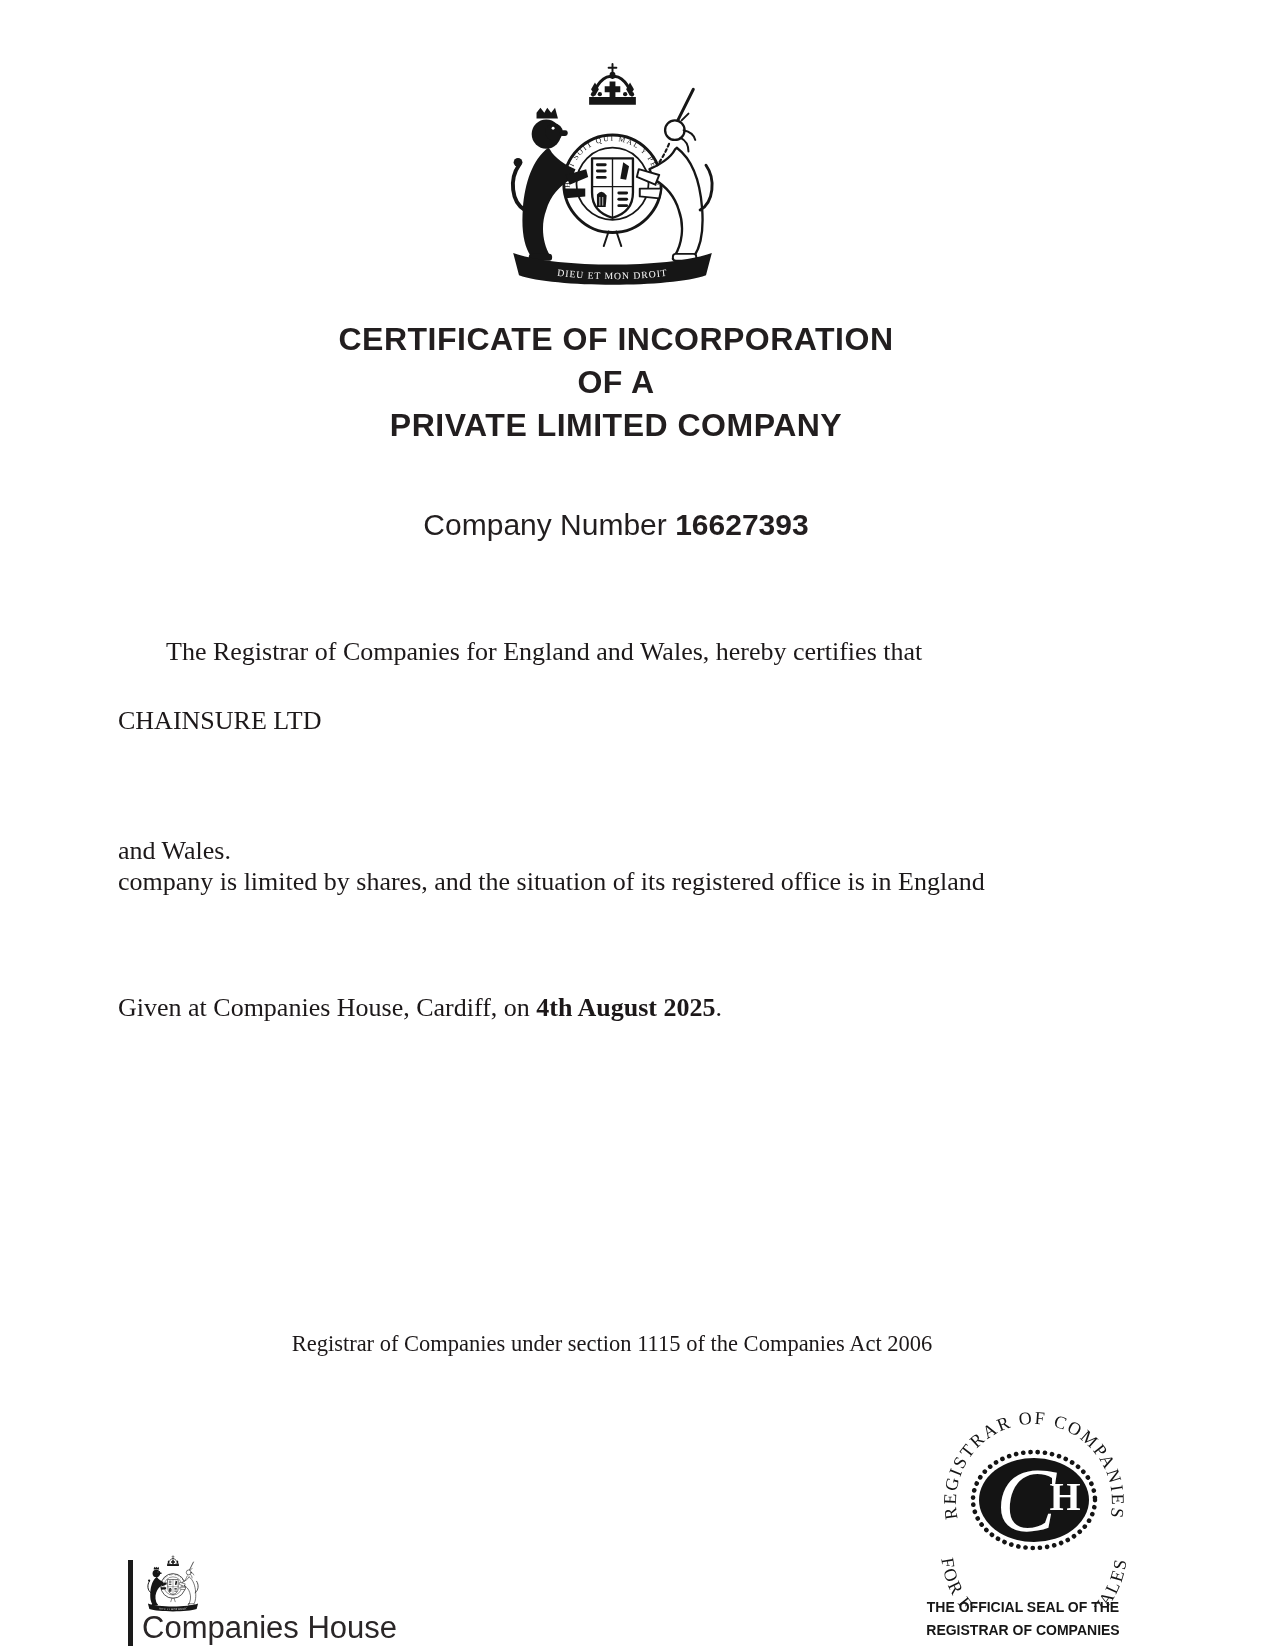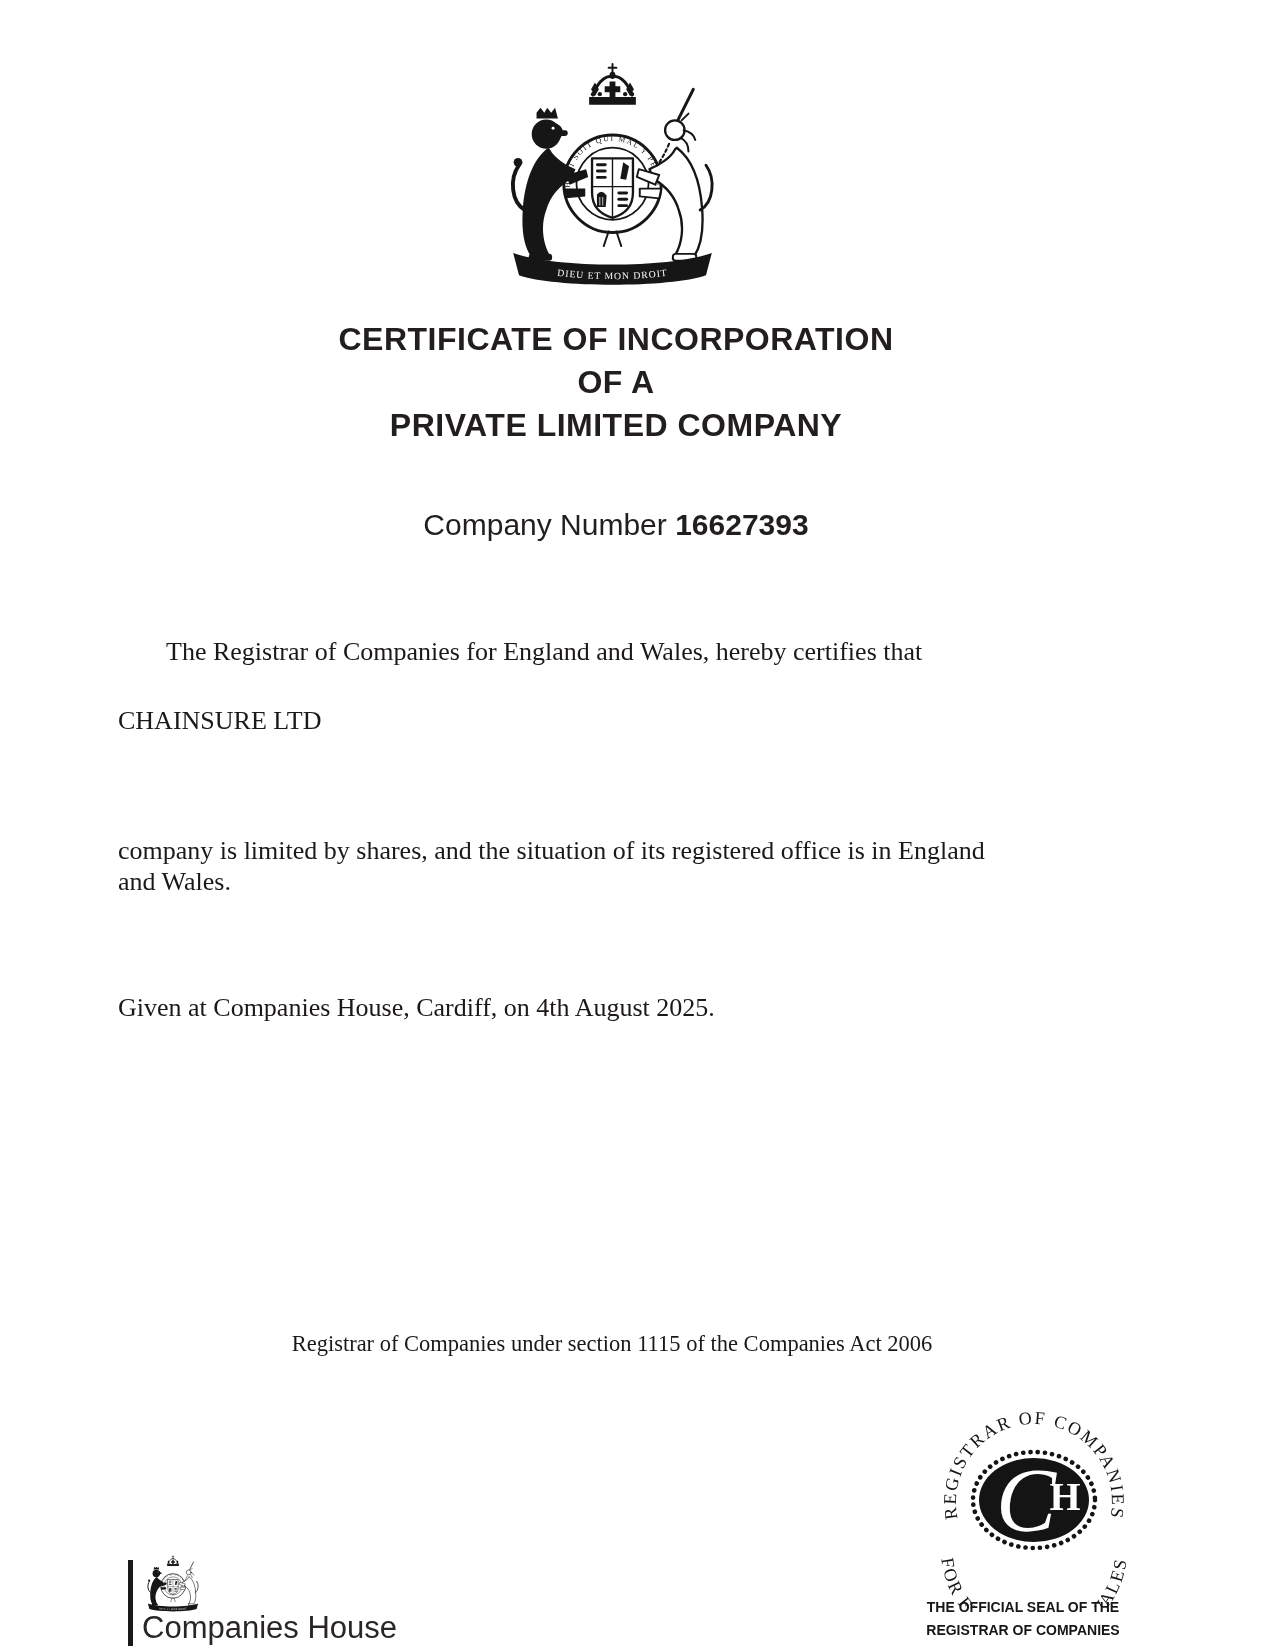--- a/index.html
+++ b/index.html
@@ -24,21 +24,21 @@
     font-family:Liberation Sans, sans-serif;
     font-size:30px;color:#221e1f;
   }
   .cn-value{font-weight:bold;}
 
   .serif26{font-size:26px;}
   .certifies{left:118px;top:637px;margin-left:48px;}
   .company-name{left:118px;top:706px;}
   .para{left:118px;top:835px;width:1000px;line-height:31px;}
   .given{left:118px;top:993px;}
-  .given .date{font-weight:normal;}
+  .given .date{font-weight:bold;}
 
   .footer-auth{
     left:0;top:1327px;width:1224px;text-align:center;
     font-size:22.5px;line-height:33px;color:#1c1819;
   }
 
   .arms-svg{left:485px;top:62px;width:255px;height:224px;}
   .seal-svg{left:929px;top:1397px;width:210px;height:210px;}
   .seal-arc{font-family:"Liberation Serif", serif;fill:#141414;}
 
@@ -148,22 +148,22 @@
   <div class="abs company-number">
     <span class="cn-label">Company Number</span>
     <span class="cn-value">16627393</span>
   </div>
 
   <div class="abs serif26 certifies">The Registrar of Companies for England and Wales, hereby certifies that</div>
 
   <div class="abs serif26 company-name">CHAINSURE LTD</div>
 
   <div class="abs serif26 para">
+    <div>and Wales.</div>
     <div>company is limited by shares, and the situation of its registered office is in England</div>
-    <div>and Wales.</div>
   </div>
 
   <div class="abs serif26 given">
     <span>Given at Companies House, Cardiff, on </span><span class="date">4th August 2025</span><span>.</span>
   </div>
 
   <div class="abs footer-auth">
     <div>Registrar of Companies under section 1115 of the Companies Act 2006</div>
   </div>
 

